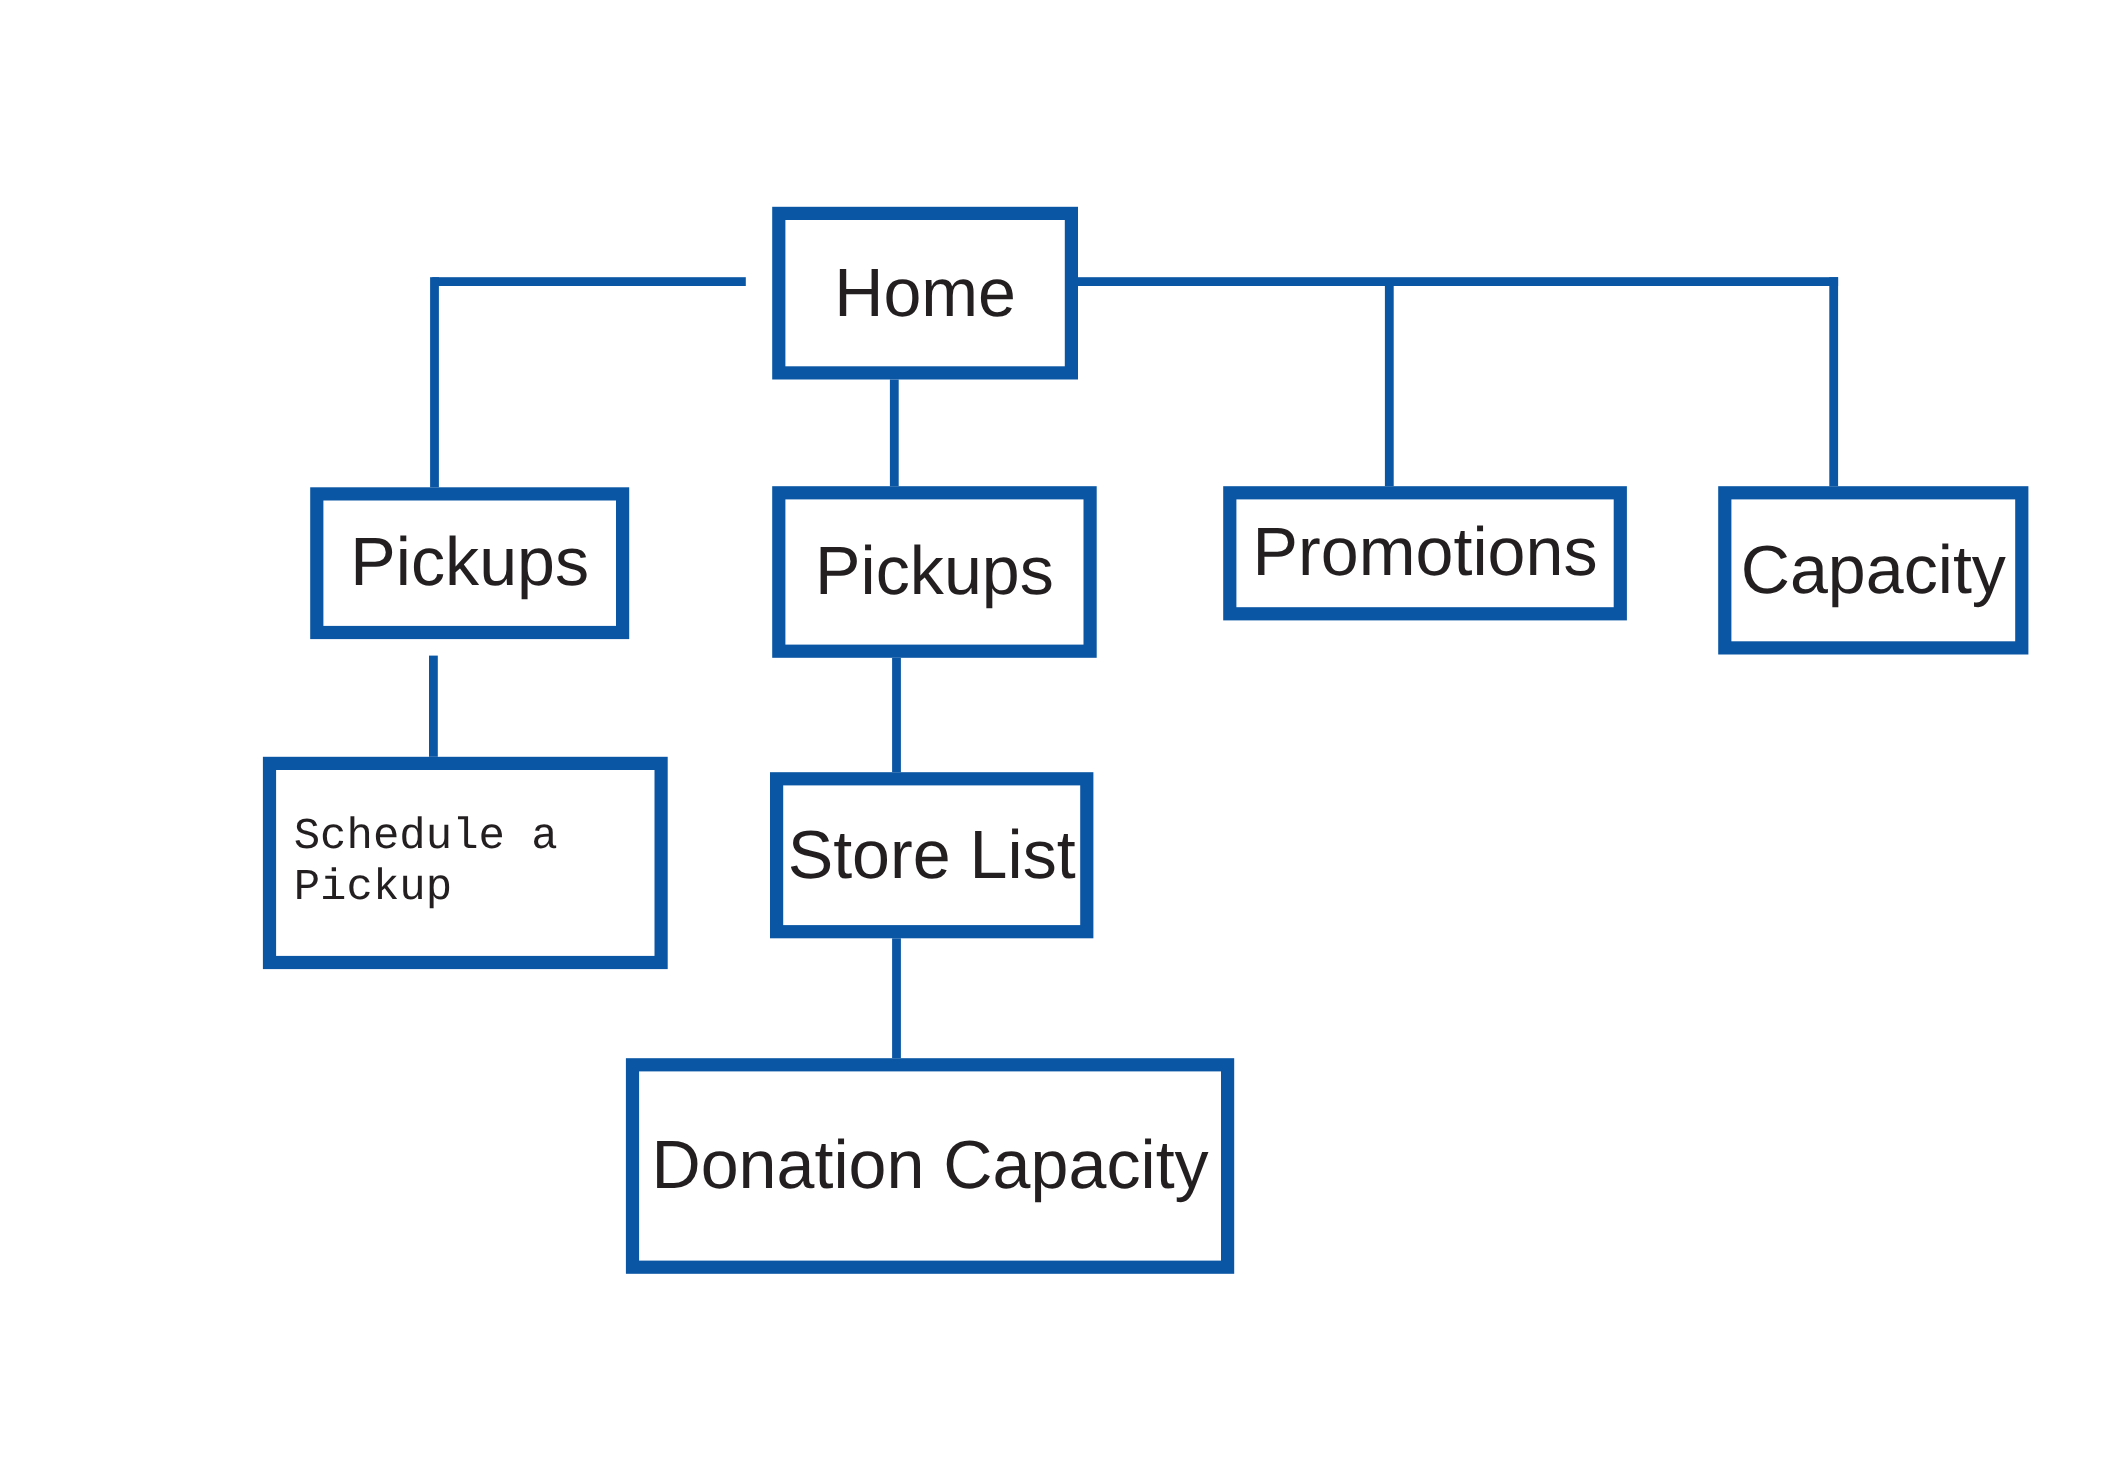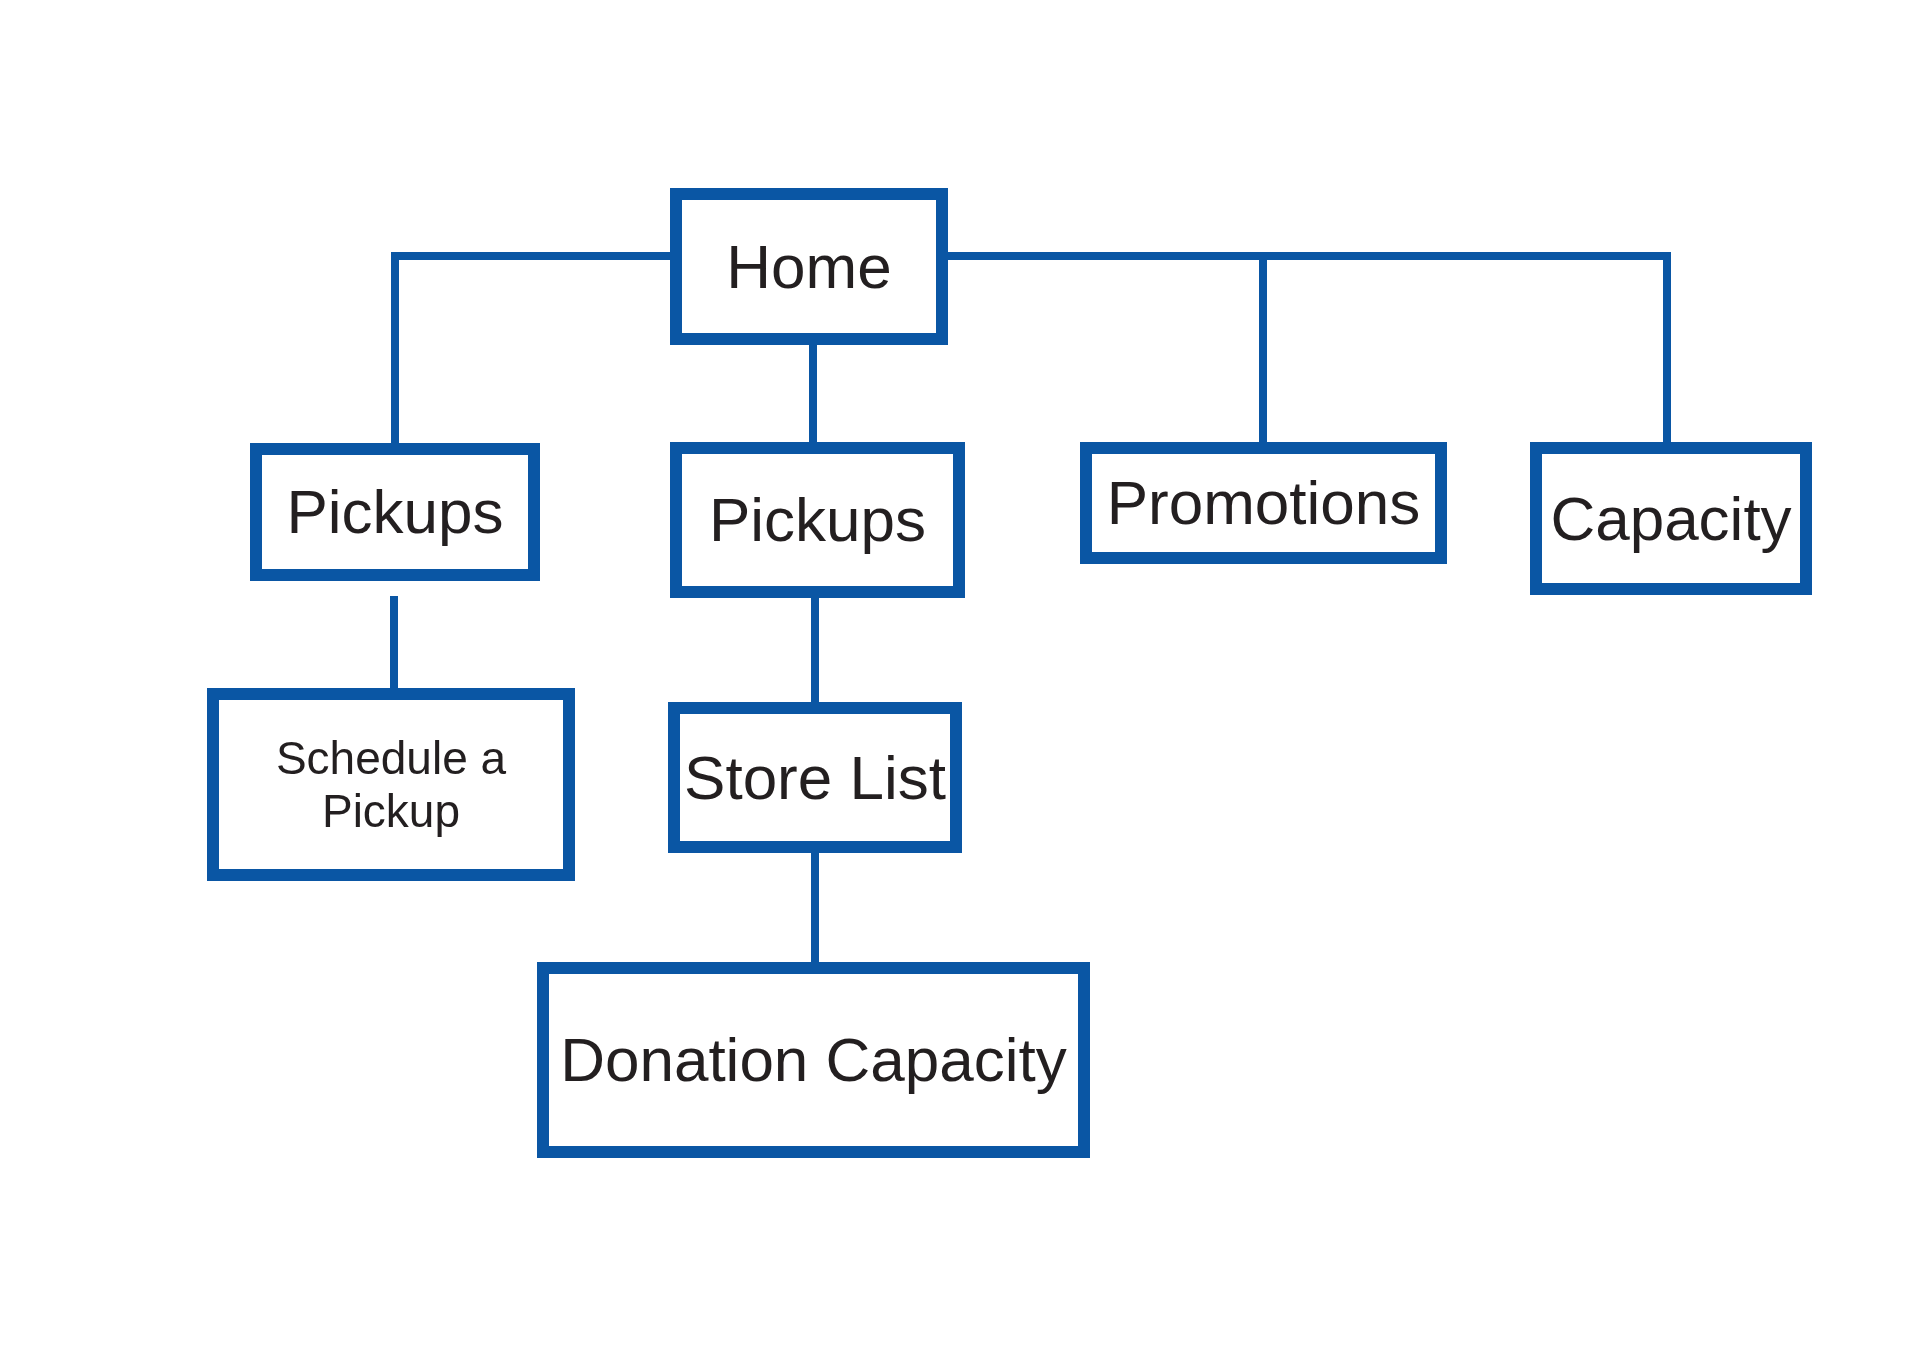--- a/index.html
+++ b/index.html
@@ -28,25 +28,26 @@
   .node {
     position: absolute;
     border: 12px solid var(--line);
     background: var(--background);
     display: flex;
     align-items: center;
     justify-content: center;
     color: var(--text);
     font-size: 62px;
     line-height: 1.15;
-    text-align: center;
+    text-align: left;
     z-index: 2;
+    margin-left: 32px;
   }
   .node .label { white-space: nowrap; }
-  .node.wrap { font-size: 46px; }
+  .node.wrap { font-size: 40px; font-family: Liberation Mono, monospace; }
   .node.wrap .label { white-space: normal; padding: 0 16px; }
   .edge {
     position: absolute;
     background: var(--line);
     z-index: 1;
   }
 </style>
 </head>
 <body>
 

